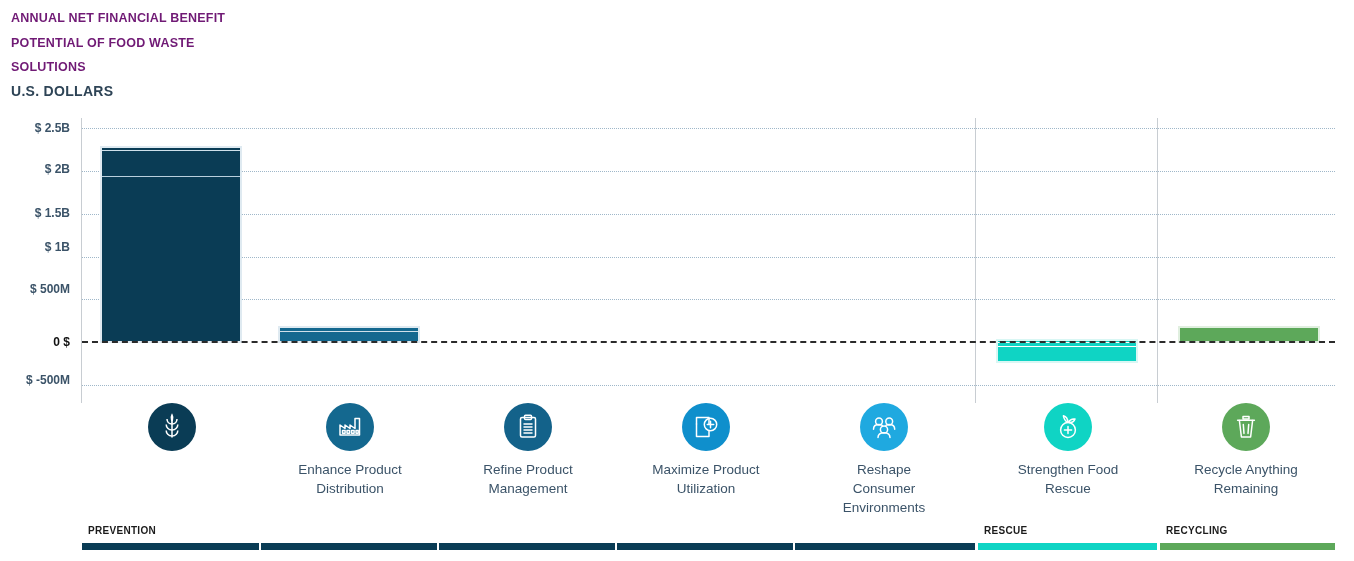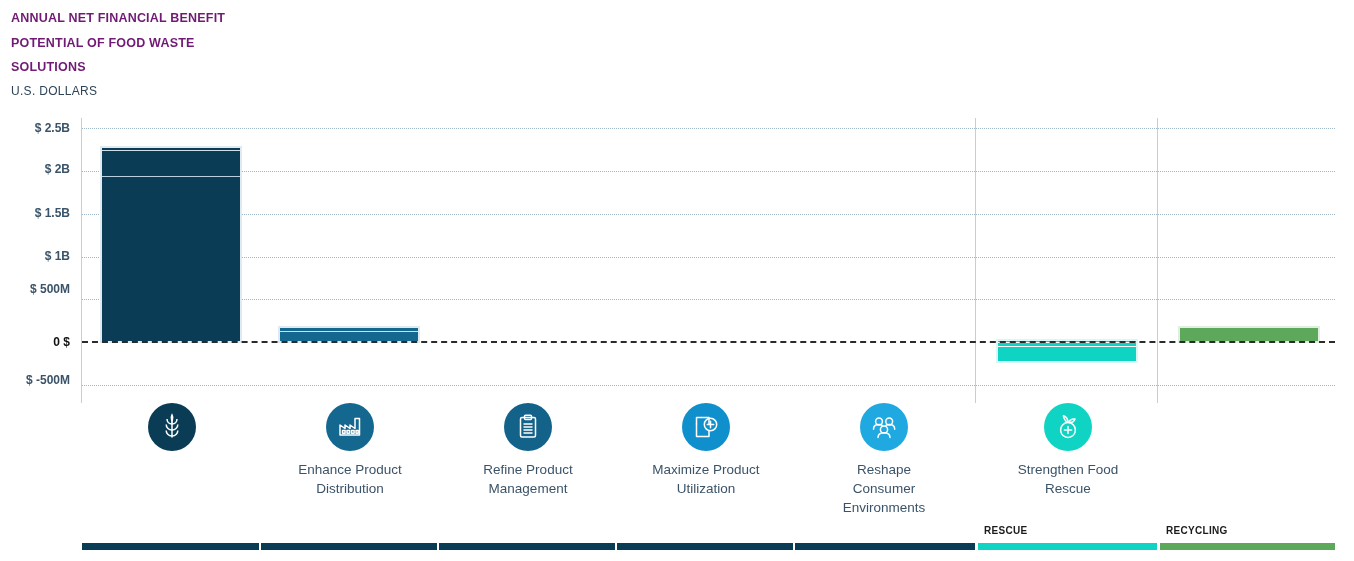--- a/index.html
+++ b/index.html
@@ -7,21 +7,21 @@
     width:1354px;height:561px;background:#ffffff;
     font-family:"Liberation Sans","DejaVu Sans",sans-serif;
     color:#2e4456;position:relative;overflow:hidden;
   }
   #page{position:absolute;left:0;top:0;width:1354px;height:561px;}
 
   
   .title-block{position:absolute;left:11px;top:6px;width:320px;}
   .title-line{font-size:12.5px;font-weight:bold;letter-spacing:.2px;
     line-height:24.5px;color:#701a75;white-space:nowrap;}
-  .subtitle{font-size:12px;font-weight:normal;letter-spacing:.3px;
+  .subtitle{font-size:14px;font-weight:bold;letter-spacing:.3px;
     line-height:23px;color:#2e4456;white-space:nowrap;}
 
   
   .plot{position:absolute;left:82px;top:118px;width:1253px;height:285px;}
   .gridline{position:absolute;left:0;width:1253px;height:0;
     border-top:1px dotted #9fb7c9;}
   .zeroline{position:absolute;left:0;width:1253px;height:0;
     border-top:2px dashed #2b2b2b;}
   .axis-label{position:absolute;right:0;font-size:12px;font-weight:bold;
     color:#3b5368;white-space:nowrap;text-align:right;}
@@ -61,21 +61,21 @@
     <div class="title-line">ANNUAL NET FINANCIAL BENEFIT</div>
     <div class="title-line">POTENTIAL OF FOOD WASTE</div>
     <div class="title-line">SOLUTIONS</div>
     <div class="subtitle">U.S. DOLLARS</div>
   </div>
 
   <div class="ylabels">
     <div class="axis-label" style="top:3px;">$ 2.5B</div>
     <div class="axis-label" style="top:44px;">$ 2B</div>
     <div class="axis-label" style="top:88px;">$ 1.5B</div>
-    <div class="axis-label" style="top:131px;">$ 1B</div>
+    <div class="axis-label" style="top:122px;">$ 1B</div>
     <div class="axis-label" style="top:164px;margin-left:28px;">$ 500M</div>
     <div class="axis-label zero" style="top:217px;">0 $</div>
     <div class="axis-label" style="top:255px;">$ -500M</div>
   </div>
 
   <div class="plot">
 
     <div class="gridline" style="top:10px;"></div>
     <div class="gridline" style="top:53px;"></div>
     <div class="gridline" style="top:96px;"></div>
@@ -209,26 +209,41 @@
           <circle cx="14" cy="17" r="7.4"></circle>
           <path d="M14 13.4 V20.6 M10.4 17 H17.6"></path>
         </svg>
       </div>
       <div class="cat-label">
         <div>Strengthen Food</div>
         <div>Rescue</div>
       </div>
     </div>
 
+    <div class="cat" style="left:1090px;width:148px;">
+      <div class="icon-circle" style="background:#5da85a;">
+        <svg width="28" height="28" viewBox="0 0 28 28" fill="none" stroke="#ffffff" stroke-width="1.5" stroke-linejoin="round" stroke-linecap="round">
+          <path d="M11 3.6 h6 v2.4 h-6 z"></path>
+          <path d="M5.6 7.2 H22.4"></path>
+          <path d="M7.4 7.6 L9.4 24 H18.6 L20.6 7.6"></path>
+          <path d="M11.3 11.5 L12 20.4 M16.7 11.5 L16 20.4"></path>
+        </svg>
+      </div>
+      <div class="cat-label">
+        <div>Recycle Anything</div>
+        <div>Remaining</div>
+      </div>
+    </div>
 
   </div>
 
   <div class="footer">
 
     <div class="foot-group" style="left:0;width:893px;">
+      <div class="foot-title">PREVENTION</div>
       <div class="foot-bar" style="background:#0a3c55;">
         <div class="fdiv" style="left:177px;"></div>
         <div class="fdiv" style="left:355px;"></div>
         <div class="fdiv" style="left:533px;"></div>
         <div class="fdiv" style="left:711px;"></div>
       </div>
     </div>
 
     <div class="foot-group" style="left:896px;width:179px;">
       <div class="foot-title">RESCUE</div>

